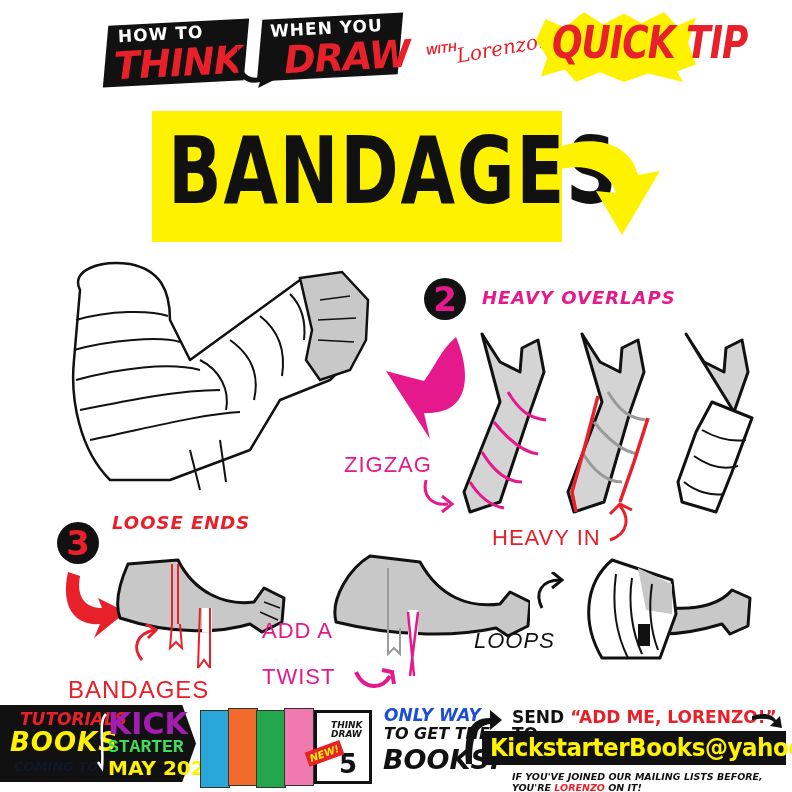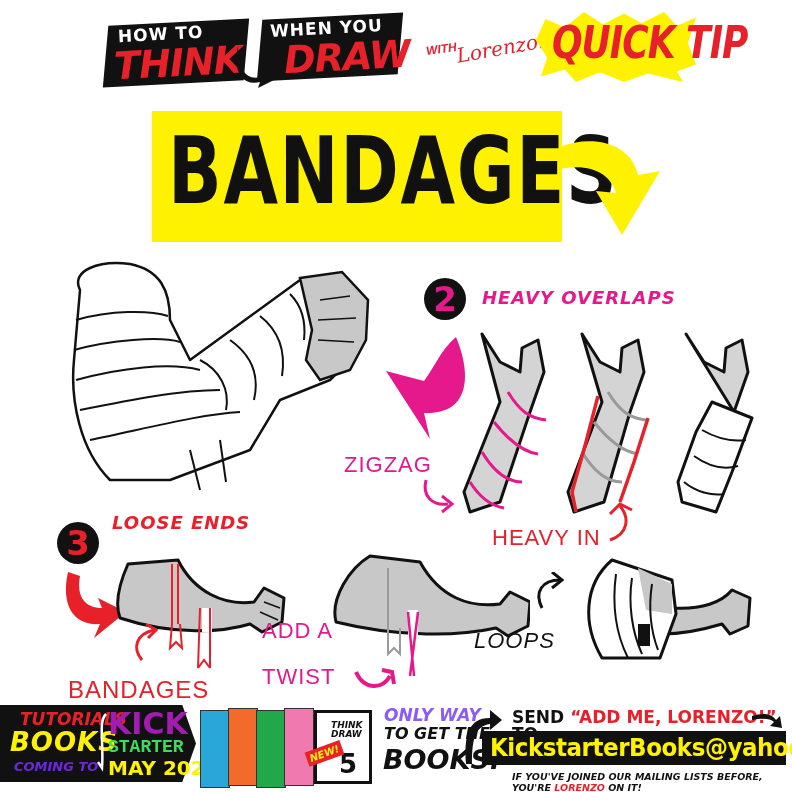--- a/index.html
+++ b/index.html
@@ -24,26 +24,26 @@
   .num-circle { width: 42px; height: 42px; border-radius: 50%; background: #111; display: flex; align-items: center; justify-content: center; font-weight: 900; font-size: 34px; font-family: "DejaVu Sans", sans-serif; }
   .pink { color: #e6198c; }
   .red { color: #e8202a; }
   .heading-text { font-weight: 900; font-style: italic; font-size: 18px; letter-spacing: 1px; font-family: "DejaVu Sans", sans-serif; text-align: right; }
   .hand-label { font-family: Liberation Sans, sans-serif; font-size: 22px; letter-spacing: 1px; font-weight: normal; }
 
   
   .footer-banner { background: #111; clip-path: polygon(0 0, 93% 0, 100% 50%, 93% 100%, 0 100%); }
   .fb-red { color: #e8202a; font-weight: 900; font-style: italic; font-size: 17px; line-height: 1; font-family: "DejaVu Sans", sans-serif; }
   .fb-yellow { color: #fff200; font-weight: 900; font-style: italic; font-size: 26px; line-height: 1; letter-spacing: 1px; font-family: "DejaVu Sans", sans-serif; }
-  .fb-white { color: #6d28d9; font-weight: 900; font-style: italic; font-size: 13px; line-height: 1; font-family: "DejaVu Sans", sans-serif; }
+  .fb-white { color: #0f172a; font-weight: 900; font-style: italic; font-size: 13px; line-height: 1; font-family: "DejaVu Sans", sans-serif; }
   .fb-green { color: #a21caf; font-weight: 900; font-size: 30px; line-height: 0.9; font-family: "DejaVu Sans", sans-serif; }
   .fb-green-sm { color: #3ddc5a; font-weight: 900; font-size: 18px; line-height: 1; font-family: "DejaVu Sans", sans-serif; }
   .fb-may { color: #fff200; font-weight: 900; font-size: 20px; line-height: 1; font-family: "DejaVu Sans", sans-serif; }
   .book { width: 30px; height: 78px; border: 1px solid #333; }
-  .only-red { color: #8b5cf6; font-weight: 900; font-style: italic; font-size: 17px; line-height: 1; font-family: "DejaVu Sans", sans-serif; }
+  .only-red { color: #1d4ed8; font-weight: 900; font-style: italic; font-size: 17px; line-height: 1; font-family: "DejaVu Sans", sans-serif; }
   .only-black { color: #111; font-weight: 900; font-style: italic; font-size: 16px; line-height: 1; font-family: "DejaVu Sans", sans-serif; }
   .only-big { color: #111; font-weight: 900; font-style: italic; font-size: 27px; line-height: 1; font-family: "DejaVu Sans", sans-serif; }
   .send-line { font-weight: 900; font-size: 17px; line-height: 1; font-family: "DejaVu Sans", sans-serif; color: #111; }
   .email-bg { background: #111; }
   .email-text { color: #fff200; font-weight: 900; font-size: 25px; line-height: 1; letter-spacing: -0.5px; font-family: "DejaVu Sans", sans-serif; }
   .note { color: #111; font-style: italic; font-weight: bold; font-size: 9.5px; font-family: "DejaVu Sans", sans-serif; }
   .note .hl { color: #e8202a; }
 </style>
 </head>
 <body>

